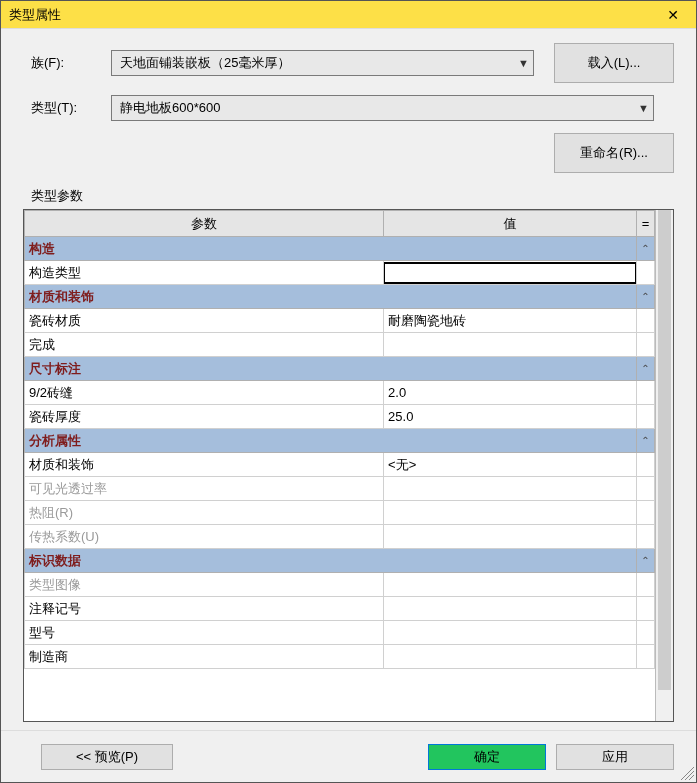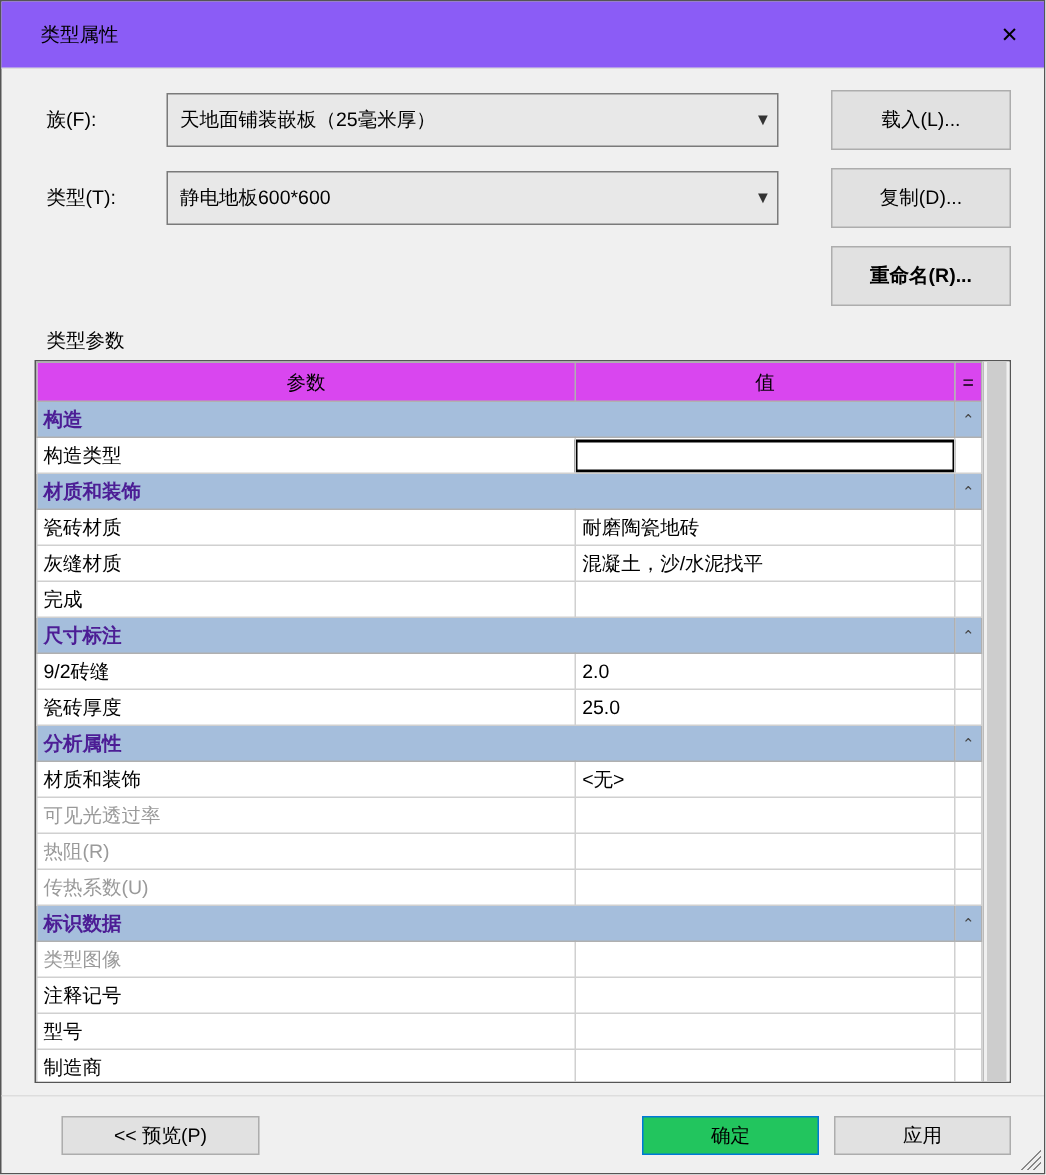--- a/index.html
+++ b/index.html
@@ -12,26 +12,26 @@
   }
   .dialog {
     width: 697px;
     height: 783px;
     border: 1px solid #555;
     background: #f0f0f0;
     display: flex;
     flex-direction: column;
   }
   .titlebar {
-    height: 45px;
-    background: #8b5cf6;
+    height: 28px;
+    background: #fde047;
     display: flex;
     align-items: center;
     justify-content: space-between;
-    padding-left: 26px;
+    padding-left: 8px;
     border-bottom: 1px solid #ddd;
   }
   .titlebar-title { font-size: 13px; }
   .close-btn {
     width: 46px;
     height: 32px;
     display: flex;
     align-items: center;
     justify-content: center;
     font-size: 14px;
@@ -44,49 +44,48 @@
   .top-row {
     display: flex;
     align-items: center;
     margin-bottom: 12px;
   }
   .top-label {
     width: 80px;
   }
   .combo {
     flex: 1;
-    height: 36px;
+    height: 26px;
     border: 1px solid #7a7a7a;
     background: #e8e8e8;
     display: flex;
     align-items: center;
     justify-content: space-between;
     padding: 0 4px 0 8px;
-    margin-right: 35px;
+    margin-right: 20px;
   }
   .combo .chevron {
     font-size: 11px;
     color: #333;
   }
   .side-btn {
     width: 120px;
     height: 40px;
     border: 1px solid #adadad;
     background: #e1e1e1;
     display: flex;
     align-items: center;
     justify-content: center;
     cursor: pointer;
     font-size: 13px;
   }
   .side-btn-row-right {
     display: flex;
     justify-content: flex-end;
     margin-bottom: 8px;
-    font-weight: bold;
   }
   .side-btn-row-right .side-btn { margin-right: 0; }
 
   .params-label { padding: 0 22px 4px 30px; }
 
   .table-wrap {
     margin: 0 22px;
     border: 1px solid #555;
     flex: 1;
     min-height: 0;
@@ -112,37 +111,37 @@
     background: #cdcdcd;
     cursor: pointer;
   }
 
   table {
     width: 100%;
     border-collapse: collapse;
     table-layout: fixed;
   }
   th {
-    background: #d946ef;
+    background: #e5e5e5;
     border: 1px solid #b0b0b0;
     height: 26px;
     font-weight: normal;
     text-align: center;
   }
   th.col-param { width: 57%; }
   th.col-value { width: auto; }
   th.col-eq { width: 18px; }
 
   tr.section-row td {
     background: #a5bedc;
     border: 1px solid #b0b0b0;
     height: 24px;
     padding: 0 4px;
     font-weight: bold;
-    color: #4c1d95;
+    color: #7f1d1d;
   }
   tr.section-row td.collapse-cell {
     text-align: center;
     font-weight: normal;
     font-size: 10px;
     color: #444;
   }
   tr.data-row td {
     border: 1px solid #d0d0d0;
     height: 24px;
@@ -221,21 +220,20 @@
         <span class="chevron">▼</span>
       </div>
       <div class="side-btn">载入(L)...</div>
     </div>
     <div class="top-row">
       <div class="top-label">类型(T):</div>
       <div class="combo">
         <span>静电地板600*600</span>
         <span class="chevron">▼</span>
       </div>
-      <div class="side-btn">复制(D)...</div>
     </div>
     <div class="side-btn-row-right">
       <div class="side-btn">重命名(R)...</div>
     </div>
   </div>
 
   <div class="params-label">类型参数</div>
 
   <div class="table-wrap">
     <div class="table-scroll">
@@ -267,25 +265,20 @@
             <tr class="section-row">
               <td colspan="2">材质和装饰</td>
               <td class="collapse-cell">⌃</td>
             </tr>
             <tr class="data-row">
               <td class="param-cell">瓷砖材质</td>
               <td>耐磨陶瓷地砖</td>
               <td></td>
             </tr>
             <tr class="data-row">
-              <td class="param-cell">灰缝材质</td>
-              <td>混凝土，沙/水泥找平</td>
-              <td></td>
-            </tr>
-            <tr class="data-row">
               <td class="param-cell">完成</td>
               <td></td>
               <td></td>
             </tr>
             <tr class="section-row">
               <td colspan="2">尺寸标注</td>
               <td class="collapse-cell">⌃</td>
             </tr>
             <tr class="data-row">
               <td class="param-cell">9/2砖缝</td>

